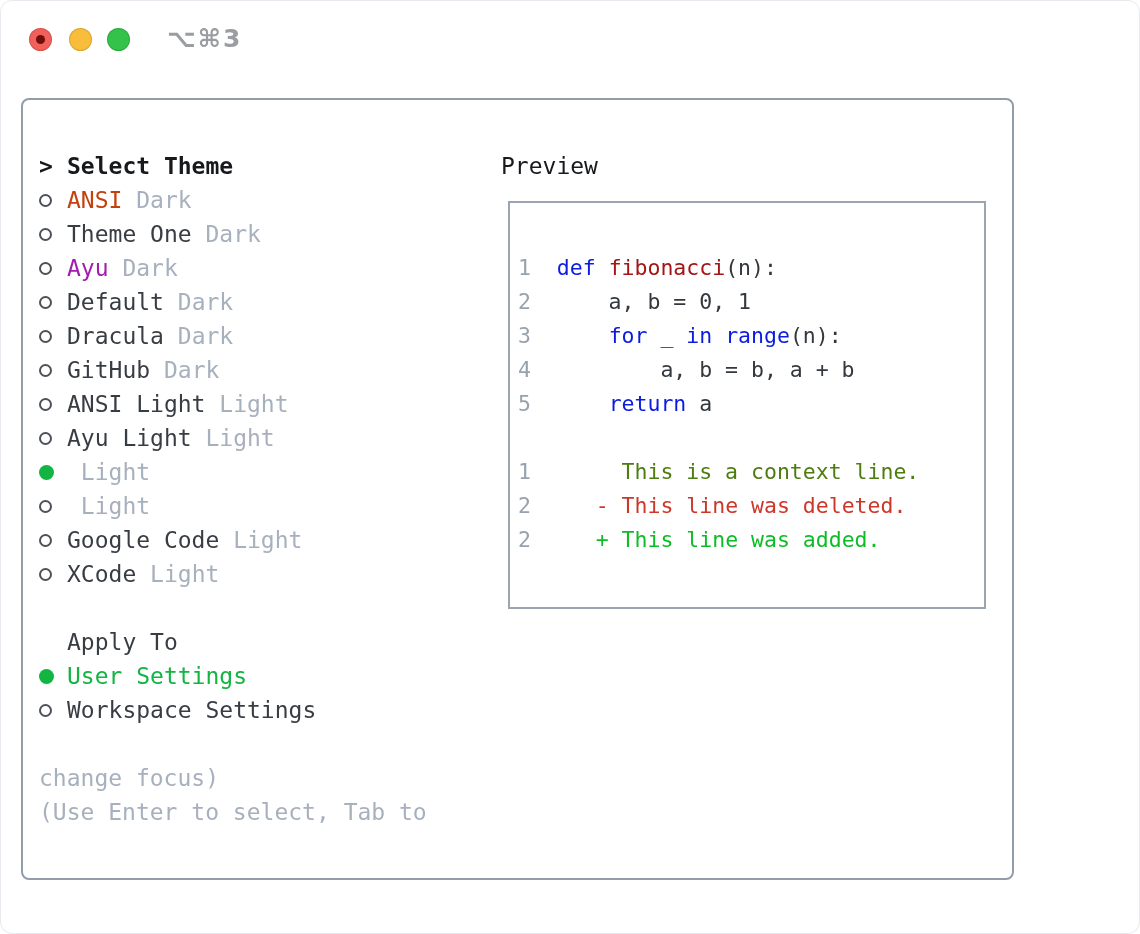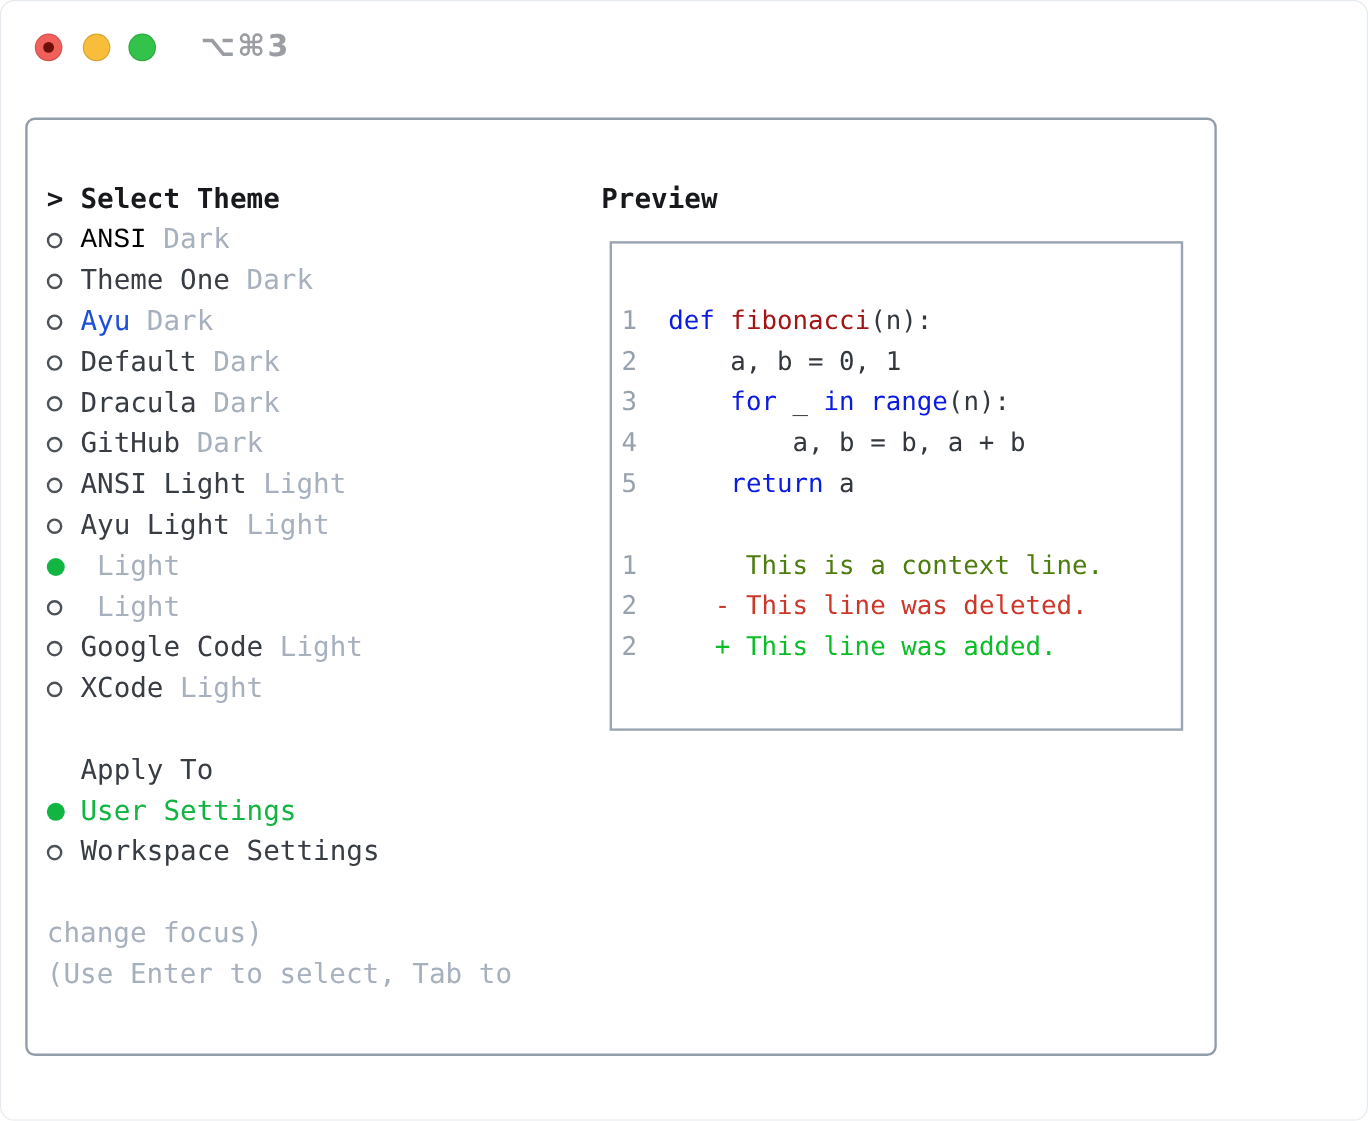--- a/index.html
+++ b/index.html
@@ -29,21 +29,21 @@
   .caret{font-weight:bold;color:#17191c;font-size:23px;}
   .hdr{font-weight:bold;color:#17191c;}
   .ring{width:13px;height:13px;border-radius:50%;border:2px solid #4c5258;box-sizing:border-box;}
   .dot-sel{width:15px;height:15px;border-radius:50%;}
   .t-name{color:#383d44;}
   .t-var{color:#a7b0bd;}
   .hint{color:#a7b0bd;}
 
   
   .preview-label{position:absolute;left:478px;top:49px;height:34px;line-height:34px;
-                 font-size:23px;font-weight:bold;color:#17191c;}
+                 font-size:23px;font-weight:normal;color:#17191c;}
   .preview-box{position:absolute;left:485px;top:101px;width:478px;height:408px;
                border:2px solid #9aa5b1;background:#fff;box-sizing:border-box;
                padding:48px 0 0 8px;overflow:hidden;}
   .pline{height:34px;line-height:34px;white-space:pre;font-size:21.5px;}
 </style>
 </head>
 <body>
 
 <div class="app">
 
@@ -57,23 +57,23 @@
   </div>
 
   <div class="panel">
 
     <div class="left-col">
       <div class="row">
         <span class="gutter"><span class="caret">&gt;</span></span><span class="hdr">Select Theme</span>
       </div>
 
       <div id="theme-list">
-          <div class="row"><span class="gutter"><span class="ring"></span></span><span class="t-name" style="color: #000000; font-family: Liberation Mono, monospace;">ANSI</span><span class="t-var"> Dark</span></div>
+          <div class="row"><span class="gutter"><span class="ring"></span></span><span class="t-name" style="color: #c2410c;">ANSI</span><span class="t-var"> Dark</span></div>
           <div class="row"><span class="gutter"><span class="ring"></span></span><span class="t-name" style="color: rgb(56, 61, 68);">Theme One</span><span class="t-var"> Dark</span></div>
-          <div class="row"><span class="gutter"><span class="ring"></span></span><span class="t-name" style="color: #1d4ed8;">Ayu</span><span class="t-var"> Dark</span></div>
+          <div class="row"><span class="gutter"><span class="ring"></span></span><span class="t-name" style="color: #a21caf;">Ayu</span><span class="t-var"> Dark</span></div>
           <div class="row"><span class="gutter"><span class="ring"></span></span><span class="t-name" style="color: rgb(56, 61, 68);">Default</span><span class="t-var"> Dark</span></div>
           <div class="row"><span class="gutter"><span class="ring"></span></span><span class="t-name" style="color: rgb(56, 61, 68);">Dracula</span><span class="t-var"> Dark</span></div>
           <div class="row"><span class="gutter"><span class="ring"></span></span><span class="t-name" style="color: rgb(56, 61, 68);">GitHub</span><span class="t-var"> Dark</span></div>
           <div class="row"><span class="gutter"><span class="ring"></span></span><span class="t-name" style="color: rgb(56, 61, 68);">ANSI Light</span><span class="t-var"> Light</span></div>
           <div class="row"><span class="gutter"><span class="ring"></span></span><span class="t-name" style="color: rgb(56, 61, 68);">Ayu Light</span><span class="t-var"> Light</span></div>
           <div class="row"><span class="gutter"><span class="dot-sel" style="background: rgb(18, 180, 66);"></span></span><span class="t-var"> Light</span></div>
           <div class="row"><span class="gutter"><span class="ring"></span></span><span class="t-var"> Light</span></div>
           <div class="row"><span class="gutter"><span class="ring"></span></span><span class="t-name" style="color: rgb(56, 61, 68);">Google Code</span><span class="t-var"> Light</span></div>
           <div class="row"><span class="gutter"><span class="ring"></span></span><span class="t-name" style="color: rgb(56, 61, 68);">XCode</span><span class="t-var"> Light</span></div>
         </div>

